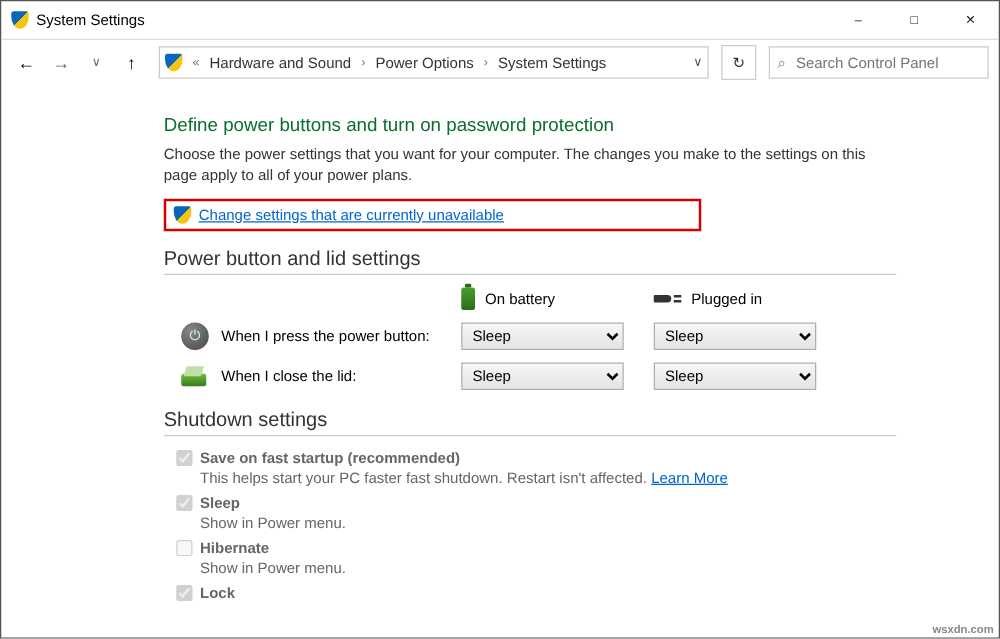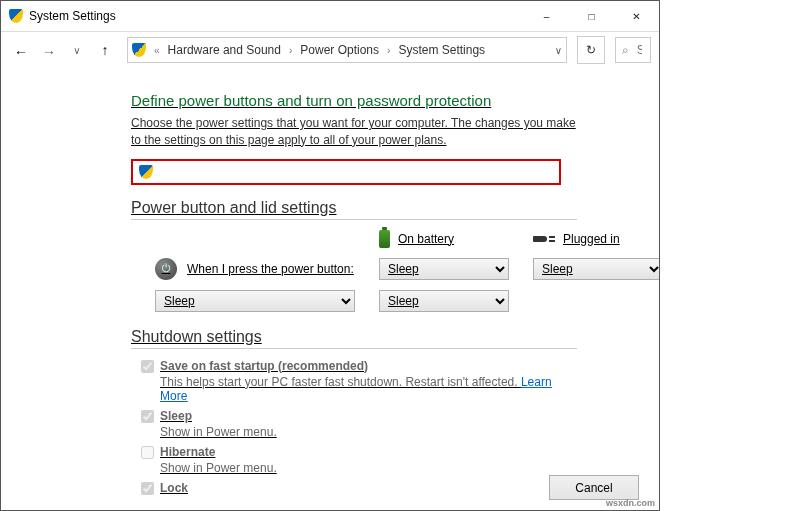--- a/index.html
+++ b/index.html
@@ -1,44 +1,44 @@
 <!DOCTYPE html>
 <html><head>
 <meta charset="utf-8">
 <style>
   html, body { margin: 0; padding: 0; font-family: "Segoe UI", Tahoma, sans-serif; font-size: 12px; color: #000; background: #fff; }
-  .window { width: 660px; height: 511px; position: relative; border: 1px solid #555; box-sizing: border-box; display: flex; flex-direction: column; overflow: hidden; }
+  .window { width: 800px; height: 511px; position: relative; border: 1px solid #555; box-sizing: border-box; display: flex; flex-direction: column; overflow: hidden; }
   
   .titlebar { height: 30px; display: flex; align-items: center; justify-content: space-between; border-bottom: 1px solid #ddd; }
   .title-left { display: flex; align-items: center; padding-left: 8px; gap: 6px; }
   .title-left span { font-size: 12px; }
   .title-controls { display: flex; }
   .tc-btn { width: 45px; height: 30px; display: flex; align-items: center; justify-content: center; font-family: "Segoe UI Symbol", sans-serif; font-size: 10px; color: #222; }
   
   .navbar { height: 36px; display: flex; align-items: center; padding: 0 8px; gap: 4px; }
   .nav-btn { width: 24px; height: 24px; display: flex; align-items: center; justify-content: center; color: #666; font-size: 14px; }
   .nav-btn.enabled { color: #000; }
   .address { flex: 0 0 430px; height: 24px; border: 1px solid #ccc; display: flex; align-items: center; padding: 0 4px; gap: 4px; font-size: 12px; color: #333; margin-left: 6px; }
   .address .chev { color: #777; font-size: 10px; padding: 0 4px; }
   .address .crumb { white-space: nowrap; }
   .nav-small { width: 26px; height: 26px; border: 1px solid #ccc; margin-left: 6px; display: flex; align-items: center; justify-content: center; font-size: 12px; color: #333; }
   .searchbox { flex: 1; height: 24px; border: 1px solid #ccc; margin-left: 6px; display: flex; align-items: center; padding: 0 6px; gap: 6px; color: #777; }
   .searchbox input { border: none; outline: none; font-size: 12px; width: 100%; color: #333; }
   
-  .content { flex: 1; padding: 24px 82px 0 130px; overflow: hidden; position: relative; text-decoration: underline; }
+  .content { flex: 1; padding: 24px 82px 0 130px; overflow: hidden; position: relative; }
   .heading { color: #0a6f2c; font-size: 15px; margin-bottom: 6px; }
   .subtext { color: #333; margin-bottom: 10px; line-height: 1.4; }
   .changelink-wrap { border: 2px solid #d40000; padding: 4px 6px; margin-bottom: 14px; width: 430px; box-sizing: border-box; display: flex; align-items: center; gap: 6px; }
   .shield { width: 14px; height: 14px; flex: 0 0 14px; position: relative; }
   .shield::before { content: ""; position: absolute; inset: 0; background: linear-gradient(135deg, #0a66b7 0 50%, #f6c40f 50% 100%); border-radius: 2px 2px 50% 50% / 2px 2px 70% 70%; }
   .changelink { color: #0066cc; text-decoration: underline; font-size: 12px; }
   .group-label { color: #333; font-size: 16px; margin-bottom: 0; }
   .group-rule { border: none; border-top: 1px solid #ccc; margin: 2px 0 10px 0; }
   
-  .grid { display: grid; grid-template-columns: 200px 130px 130px; column-gap: 24px; row-gap: 10px; align-items: center; margin-left: 24px; margin-bottom: 16px; }
+  .grid { display: grid; grid-template-columns: 200px 130px 130px; column-gap: 24px; row-gap: 10px; align-items: center; margin-left: 14px; margin-bottom: 16px; }
   .colhead { display: flex; align-items: center; gap: 8px; justify-content: flex-start; font-size: 12px; }
   .rowlabel { display: flex; align-items: center; gap: 10px; font-size: 12px; }
   .icon-circle { width: 22px; height: 22px; border-radius: 11px; background: radial-gradient(circle at 35% 30%, #888, #444); display: flex; align-items: center; justify-content: center; color: #cfe; font-size: 11px; }
   .icon-lid { width: 22px; height: 16px; position: relative; }
   .icon-lid::before { content:""; position:absolute; left:0; bottom:0; width:20px; height:10px; background: linear-gradient(#6bbf3a, #3a7a20); border-radius:2px; }
   .icon-lid::after { content:""; position:absolute; left:3px; bottom:8px; width:14px; height:8px; background:#c0e0a8; transform: skewX(-18deg); border-radius:1px; }
   .icon-batt { width:11px; height:18px; background: linear-gradient(#4aa02c, #2d6b1a); border-radius:2px; position: relative; }
   .icon-batt::after { content:""; position:absolute; left:3px; top:-3px; width:5px; height:3px; background:#2d6b1a; border-radius:1px; }
   .icon-plug { width: 22px; height: 14px; position: relative; }
   .icon-plug::before { content:""; position:absolute; left:0; top:4px; width:14px; height:6px; background:#333; border-radius:2px 6px 6px 2px; }
@@ -100,20 +100,21 @@
       <input type="text" placeholder="Search Control Panel" style="">
     </div>
   </div>
 
   <div class="content">
     <div class="heading">Define power buttons and turn on password protection</div>
     <div class="subtext">Choose the power settings that you want for your computer. The changes you make to the settings on this page apply to all of your power plans.</div>
 
     <div class="changelink-wrap">
       <span class="shield"></span>
+      <a href="#" class="changelink">Change settings that are currently unavailable</a>
     </div>
 
     <div>
       <div class="group-label">Power button and lid settings</div>
       <hr class="group-rule">
 
       <div class="grid">
         <div></div>
         <div class="colhead">
           <span class="icon-batt"></span>
@@ -128,20 +129,24 @@
           <span class="icon-circle">⏻</span>
           <span>When I press the power button:</span>
         </div>
         <select class="combo">
           <option>Sleep</option>
         </select>
         <select class="combo">
           <option>Sleep</option>
         </select>
 
+        <div class="rowlabel">
+          <span class="icon-lid"></span>
+          <span>When I close the lid:</span>
+        </div>
         <select class="combo">
           <option>Sleep</option>
         </select>
         <select class="combo">
           <option>Sleep</option>
         </select>
       </div>
     </div>
 
     <div>
@@ -170,19 +175,18 @@
         <div class="desc">Show in Power menu.</div>
 
         <div class="opt">
           <input type="checkbox" checked="" disabled="" style="">
           <span class="bold">Lock</span>
         </div>
       </div>
     </div>
 
     <div class="footer">
-      <div class="btn">Cancel</div>
     </div>
 
   </div>
 
   <div class="attrib">wsxdn.com</div>
 </div>
 
 </body></html>

